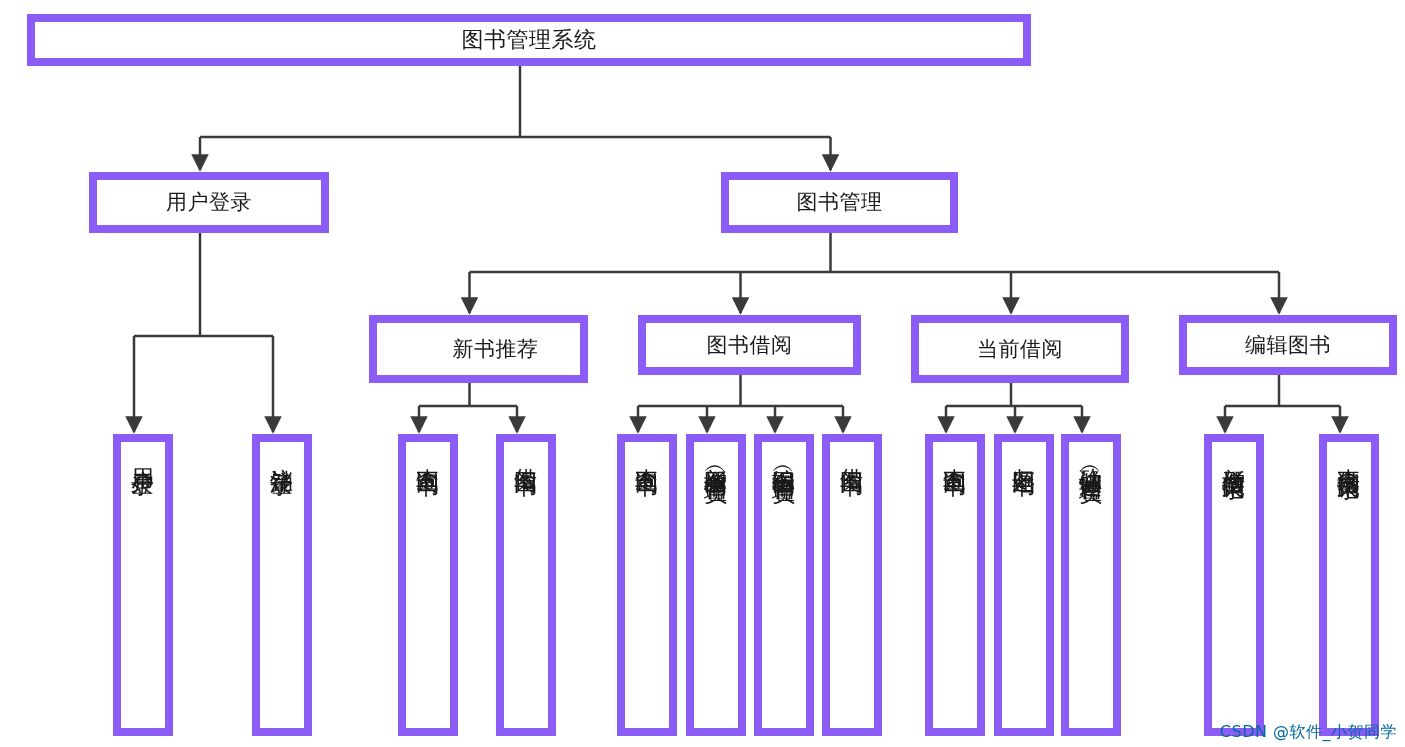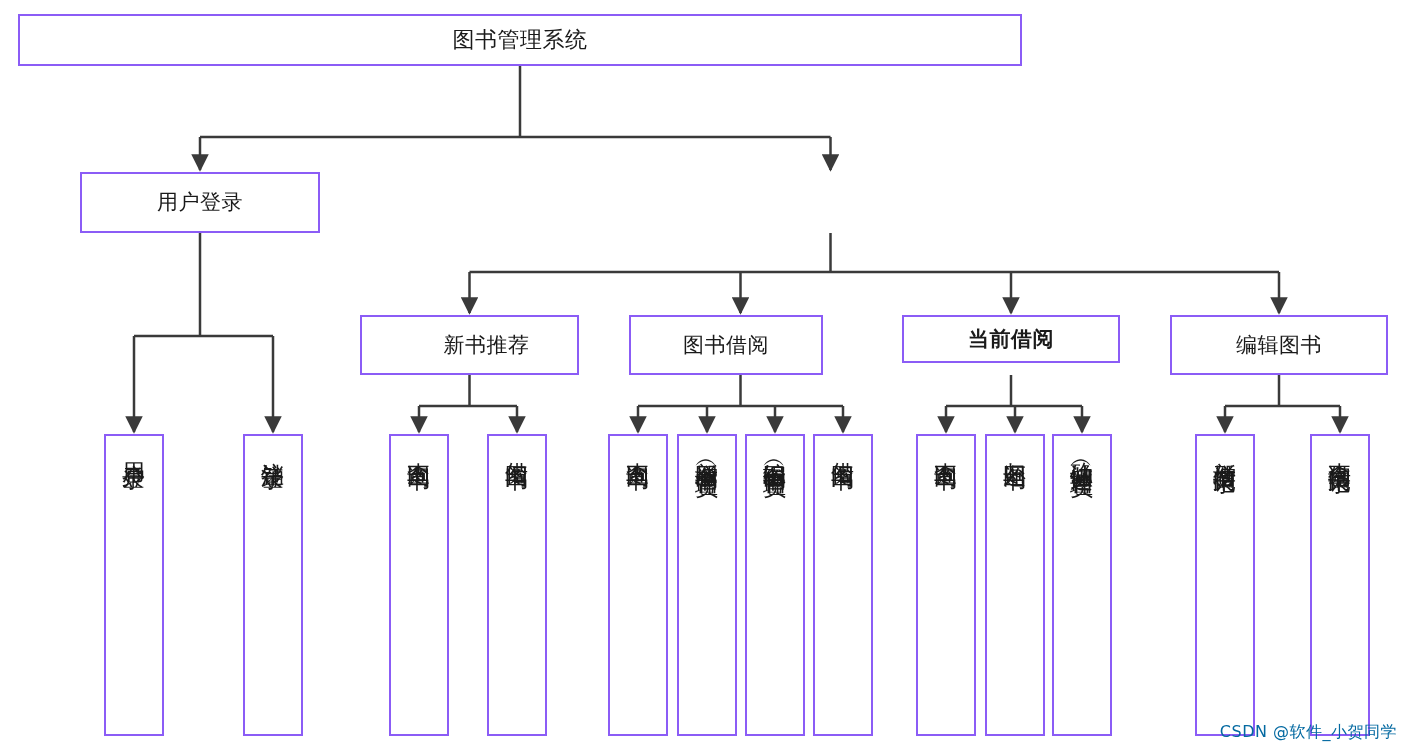--- a/index.html
+++ b/index.html
@@ -21,26 +21,27 @@
     position: absolute;
     left: 0;
     top: 0;
     width: 1405px;
     height: 747px;
     pointer-events: none;
   }
   .node {
     position: absolute;
     box-sizing: border-box;
-    border: 2px solid #8b5cf6;
+    border: 8px solid #8b5cf6;
     background: #ffffff;
     display: flex;
     align-items: center;
     justify-content: center;
     color: #1a1a1a;
+    margin-left: 9px;
   }
   .node .label {
     display: block;
     text-align: center;
     line-height: 1.18;
     letter-spacing: 0.5px;
   }
   .node.horiz .label {
     writing-mode: horizontal-tb;
     font-size: 21px;
@@ -116,28 +117,31 @@
       </g>
   </svg>
 
   <div class="node horiz root" style="left: 18px; top: 14px; width: 1004px; height: 52px;">
     <span class="label">图书管理系统</span>
   </div>
 
   <div class="node horiz" style="left: 80px; top: 172px; width: 240px; height: 61px;">
     <span class="label">用户登录</span>
   </div>
+  <div class="node horiz" style="left: 712px; top: 172px; width: 237px; height: 61px;">
+    <span class="label">图书管理</span>
+  </div>
 
-  <div class="node horiz" style="left: 360px; top: 315px; width: 219px; height: 60px; padding-left: 34px;">
+  <div class="node horiz" style="left: 360px; top: 315px; width: 219px; height: 68px; padding-left: 34px;">
     <span class="label">新书推荐</span>
   </div>
-  <div class="node horiz" style="left: 629px; top: 315px; width: 194px; height: 60px;">
+  <div class="node horiz" style="left: 629px; top: 315px; width: 223px; height: 60px;">
     <span class="label">图书借阅</span>
   </div>
-  <div class="node horiz" style="left: 902px; top: 315px; width: 218px; height: 48px; font-weight: bold;">
+  <div class="node horiz" style="left: 902px; top: 315px; width: 218px; height: 68px;">
     <span class="label">当前借阅</span>
   </div>
   <div class="node horiz" style="left: 1170px; top: 315px; width: 218px; height: 60px;">
     <span class="label">编辑图书</span>
   </div>
 
   <div class="node vert" style="left: 104px; top: 434px; width: 60px; height: 302px;">
     <span class="label">用户登录</span>
   </div>
   <div class="node vert" style="left: 243px; top: 434px; width: 60px; height: 302px;">

